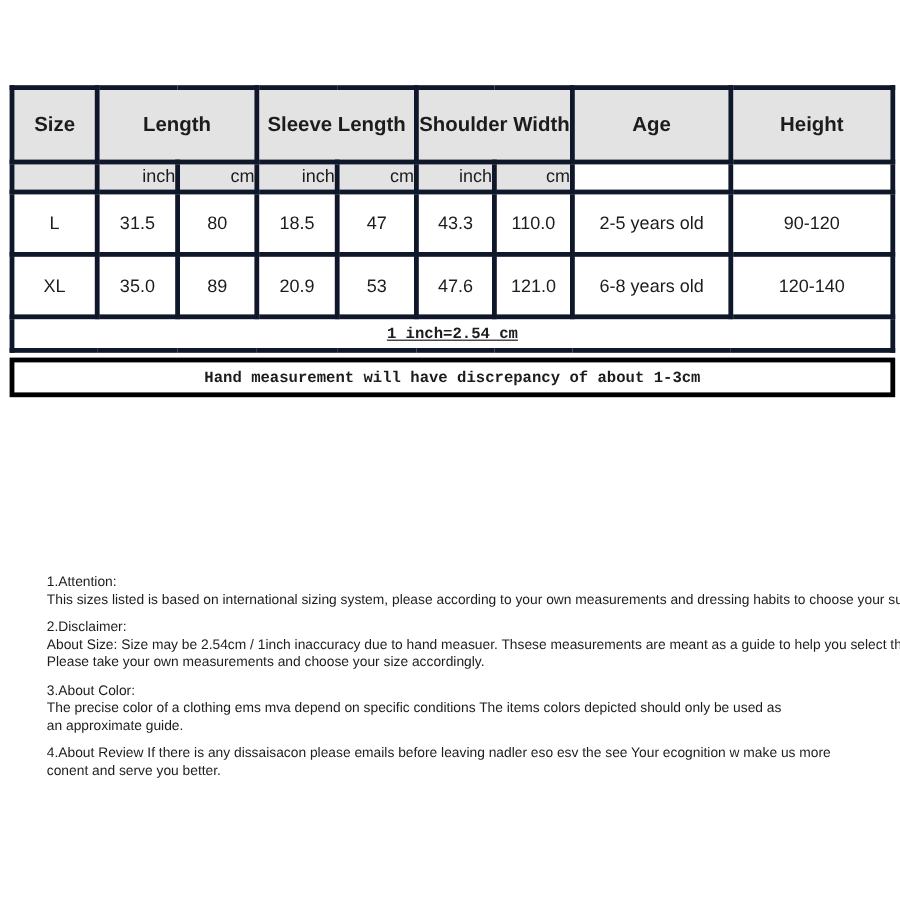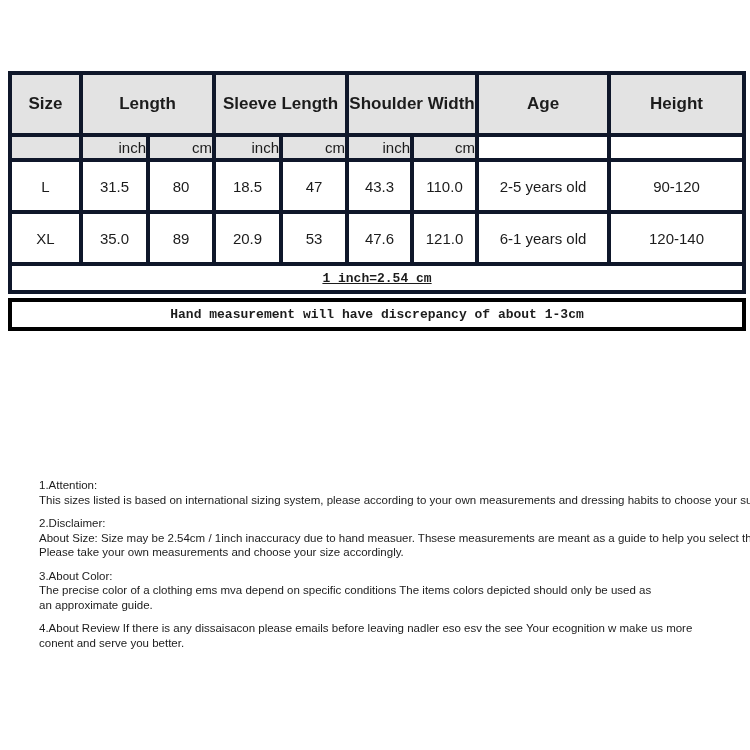--- a/index.html
+++ b/index.html
@@ -132,21 +132,21 @@
           <td>90-120</td>
         </tr>
         <tr class="data-row">
           <td>XL</td>
           <td>35.0</td>
           <td>89</td>
           <td>20.9</td>
           <td>53</td>
           <td>47.6</td>
           <td>121.0</td>
-          <td>6-1 years old</td>
+          <td>6-8 years old</td>
           <td>120-140</td>
         </tr>
       </tbody>
     <tbody>
       <tr class="conv-row">
         <td colspan="9">1 inch=2.54 cm</td>
       </tr>
     </tbody>
   </table>
 

